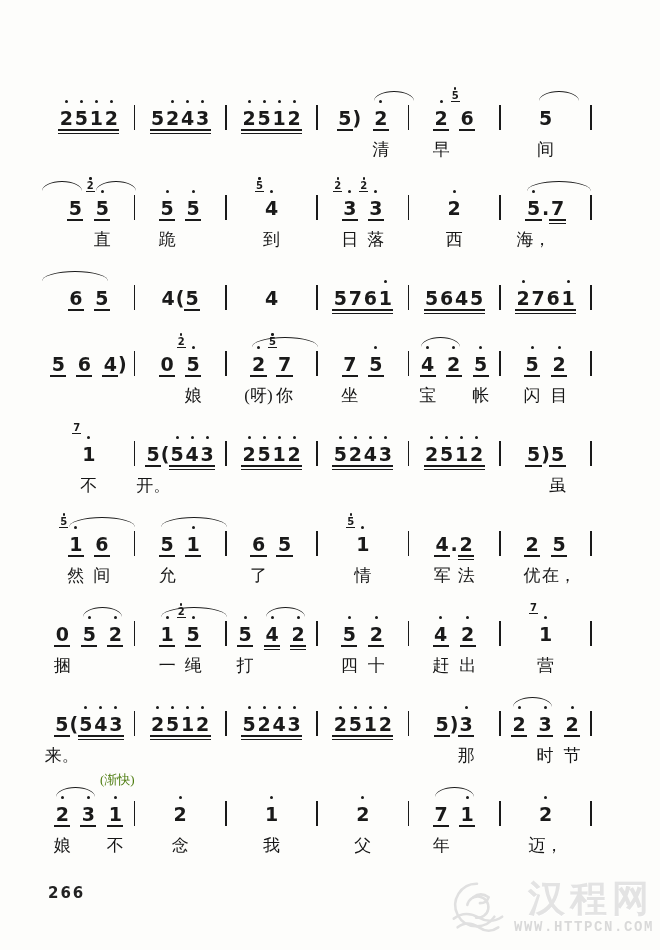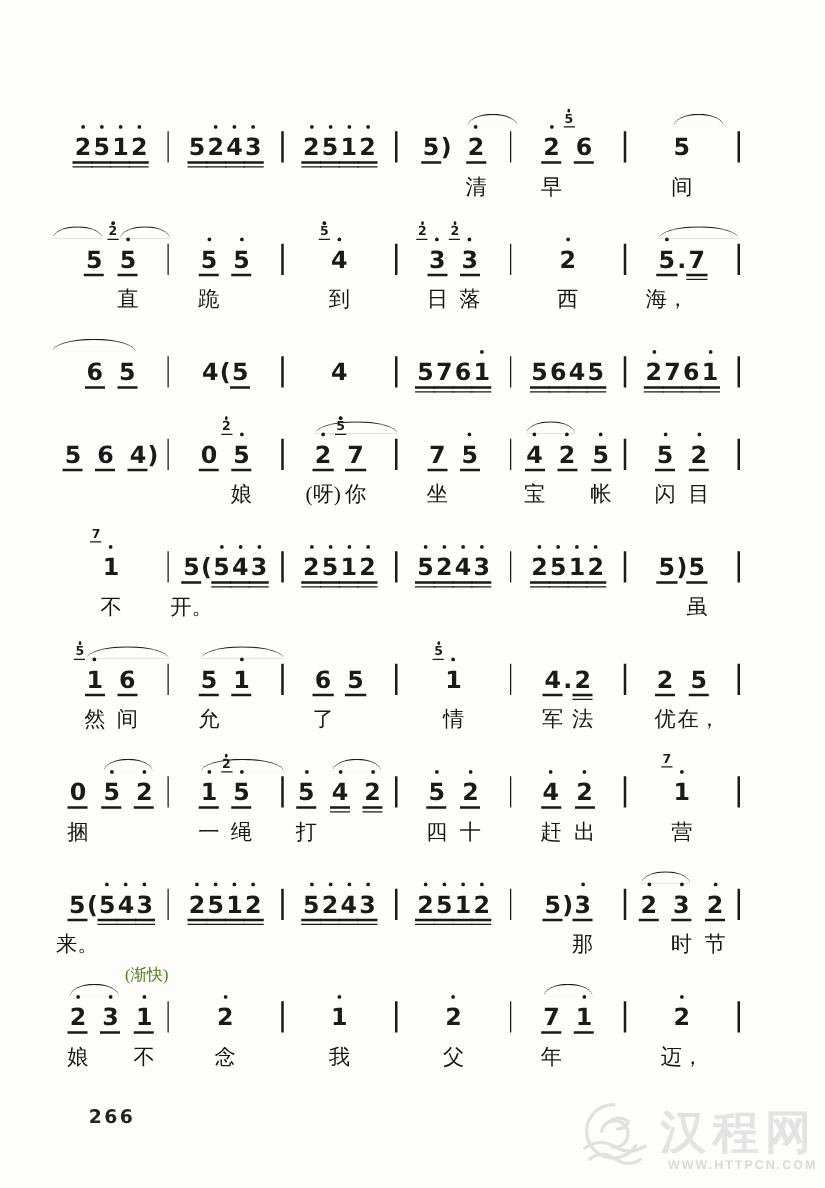--- a/index.html
+++ b/index.html
@@ -35,30 +35,30 @@
   .ul{position:absolute;left:-0.6px;right:-0.6px;height:1.6px;background:#1a1a1a;}
   .u1{top:33px;}
   .u2{top:36.5px;}
   .grace{position:absolute;top:-9px;left:-9px;display:flex;flex-direction:column;align-items:center;
          font-size:10px;font-weight:bold;color:#1a1a1a;line-height:10px;
          border-bottom:1.1px solid #1a1a1a;padding:0 1px;z-index:2;}
   .gd{width:2.5px;height:2.5px;border-radius:50%;background:#1a1a1a;margin-bottom:1px;}
   .lyr{position:absolute;top:42px;left:50%;transform:translateX(-50%);white-space:nowrap;
        font-size:17px;color:#161616;font-family:"Liberation Serif","DejaVu Serif",serif;}
 
-  .pagenum{position:absolute;left:71px;top:884px;font-size:15px;font-weight:bold;
+  .pagenum{position:absolute;left:48px;top:884px;font-size:15px;font-weight:bold;
            color:#222;letter-spacing:2px;font-family:"DejaVu Sans",sans-serif;}
 
-  .watermark{position:absolute;right:6px;bottom:12px;display:flex;align-items:flex-end;gap:6px;
+  .watermark{position:absolute;right:6px;bottom:12px;display:flex;align-items:center;gap:6px;
              user-select:none;}
   .wm-text{display:flex;flex-direction:column;align-items:flex-end;}
   .wm-name{font-size:37px;line-height:38px;font-weight:bold;letter-spacing:5px;color:#e3e3e3;
            font-family:"Liberation Serif","DejaVu Serif",serif;text-shadow:0 1px 0 #fff;}
-  .wm-url{font-size:10px;letter-spacing:1.6px;color:#d9d9d9;margin-top:1px;
-          font-family:Liberation Sans, sans-serif;font-weight:bold;}
+  .wm-url{font-size:14px;letter-spacing:1.6px;color:#d9d9d9;margin-top:1px;
+          font-family:Liberation Mono, monospace;font-weight:bold;}
 </style>
 </head>
 <body>
 
 <div class="page">
   <div class="score" id="score">
       <div class="line">
         <div class="measure">
           <span class="cluster">
             <span class="tok">

